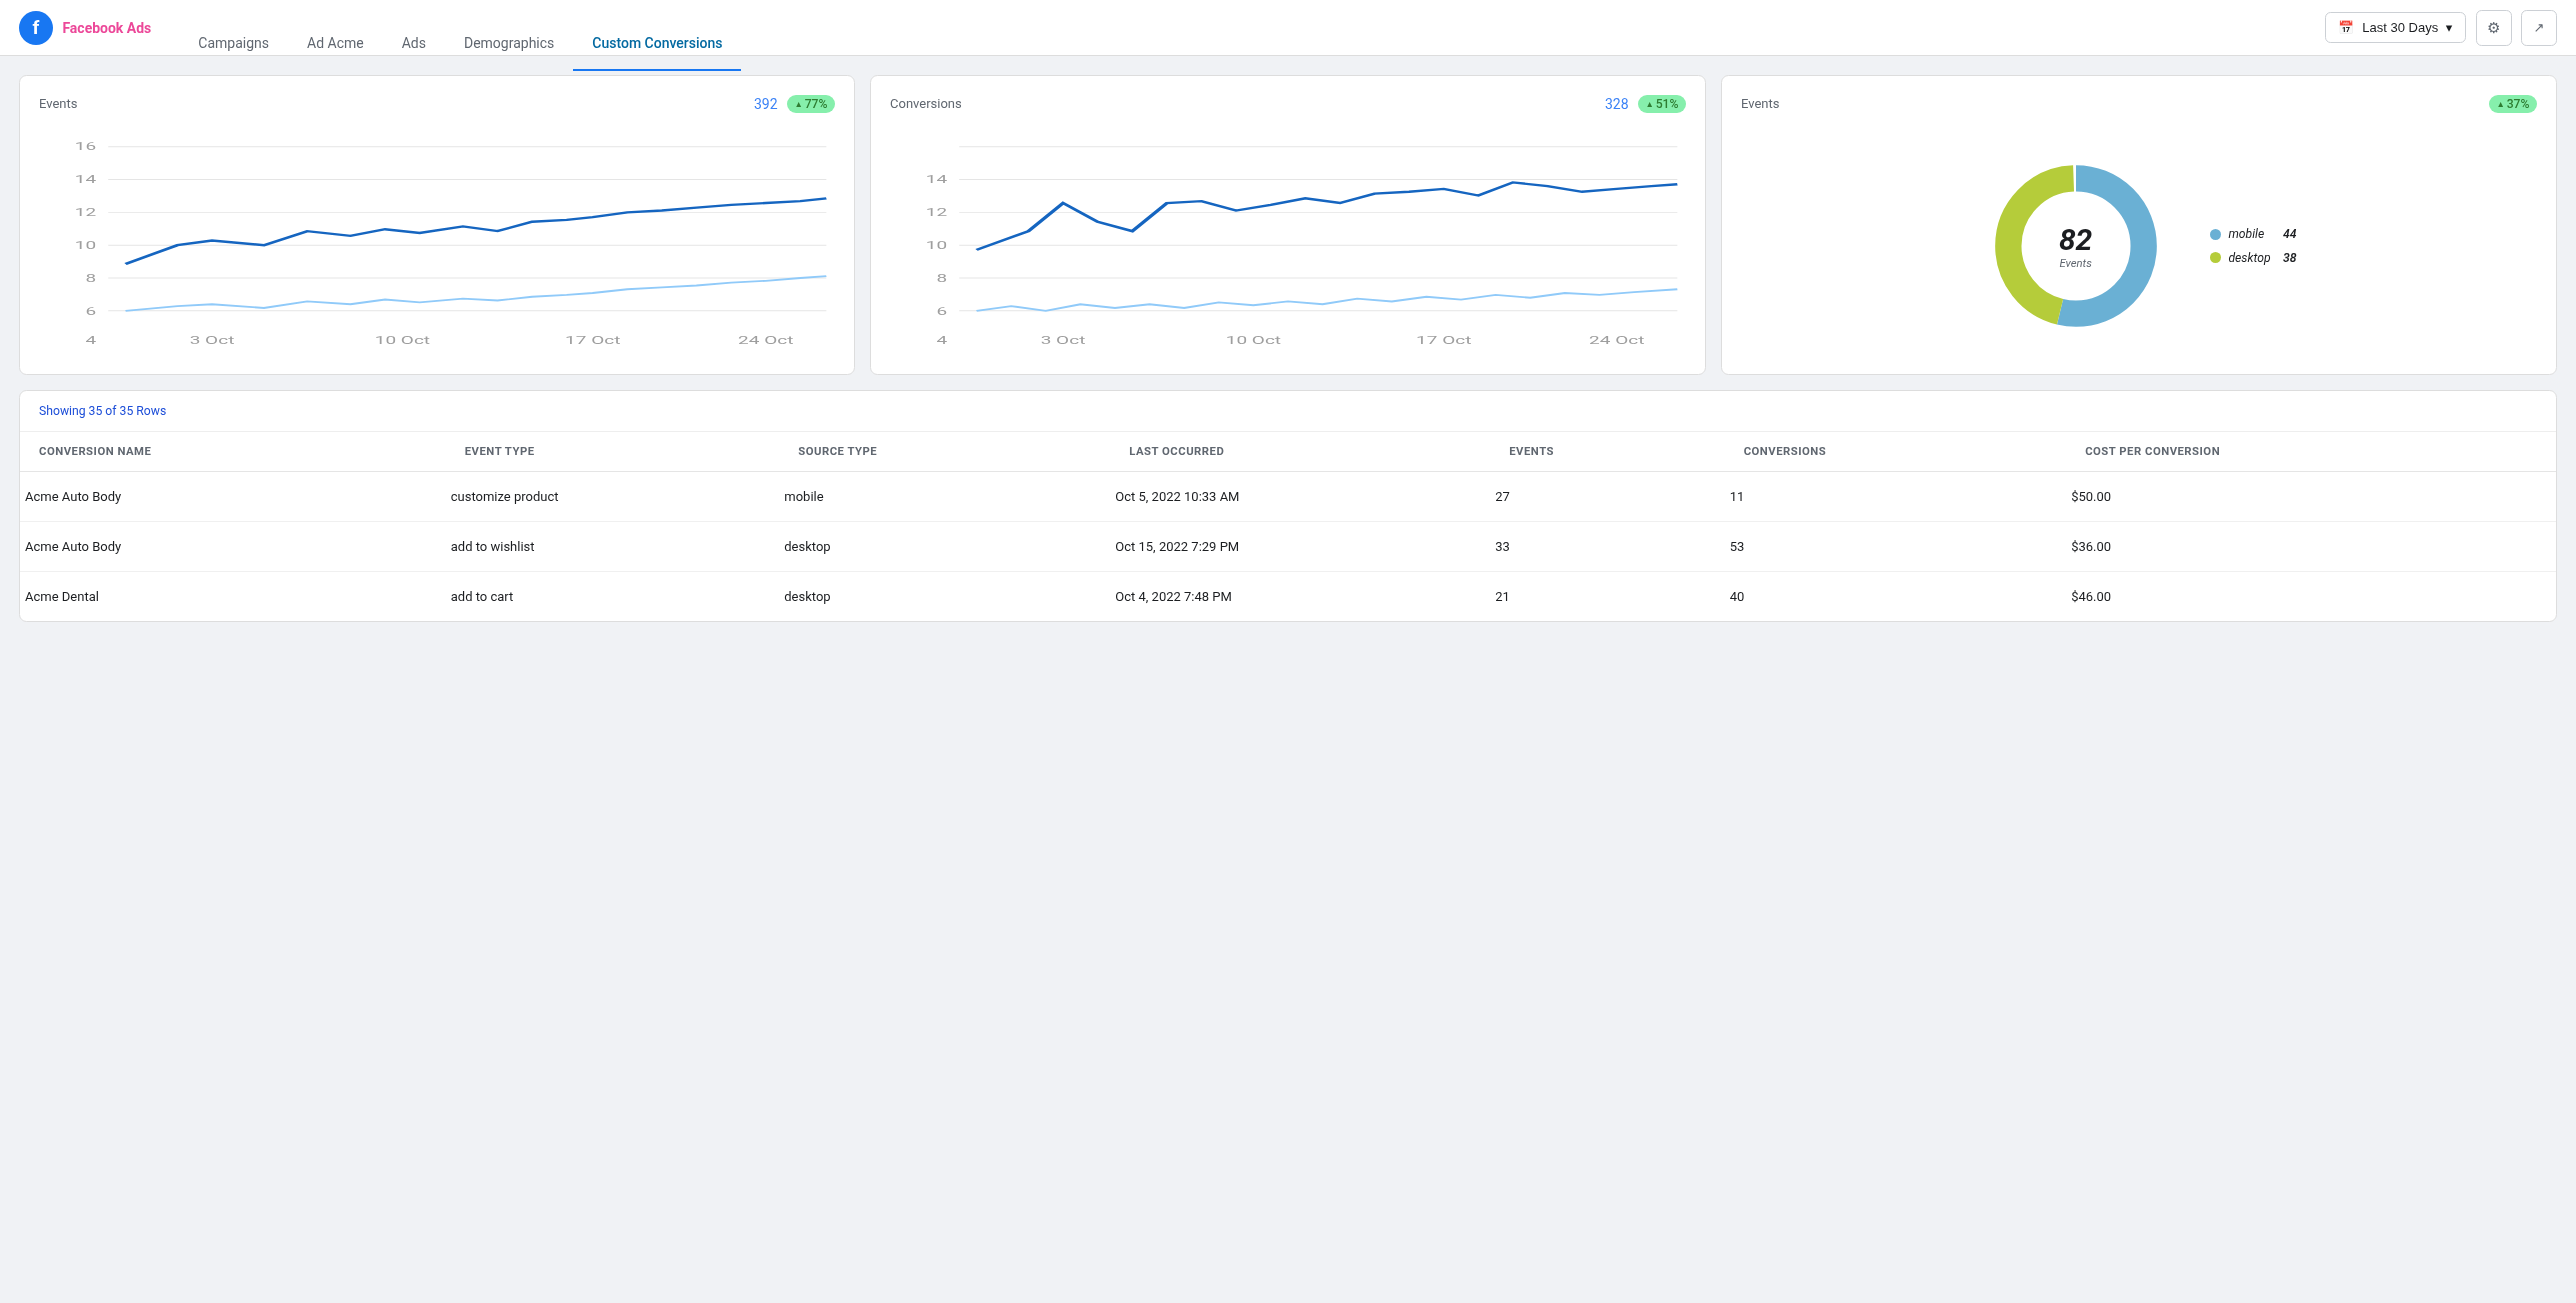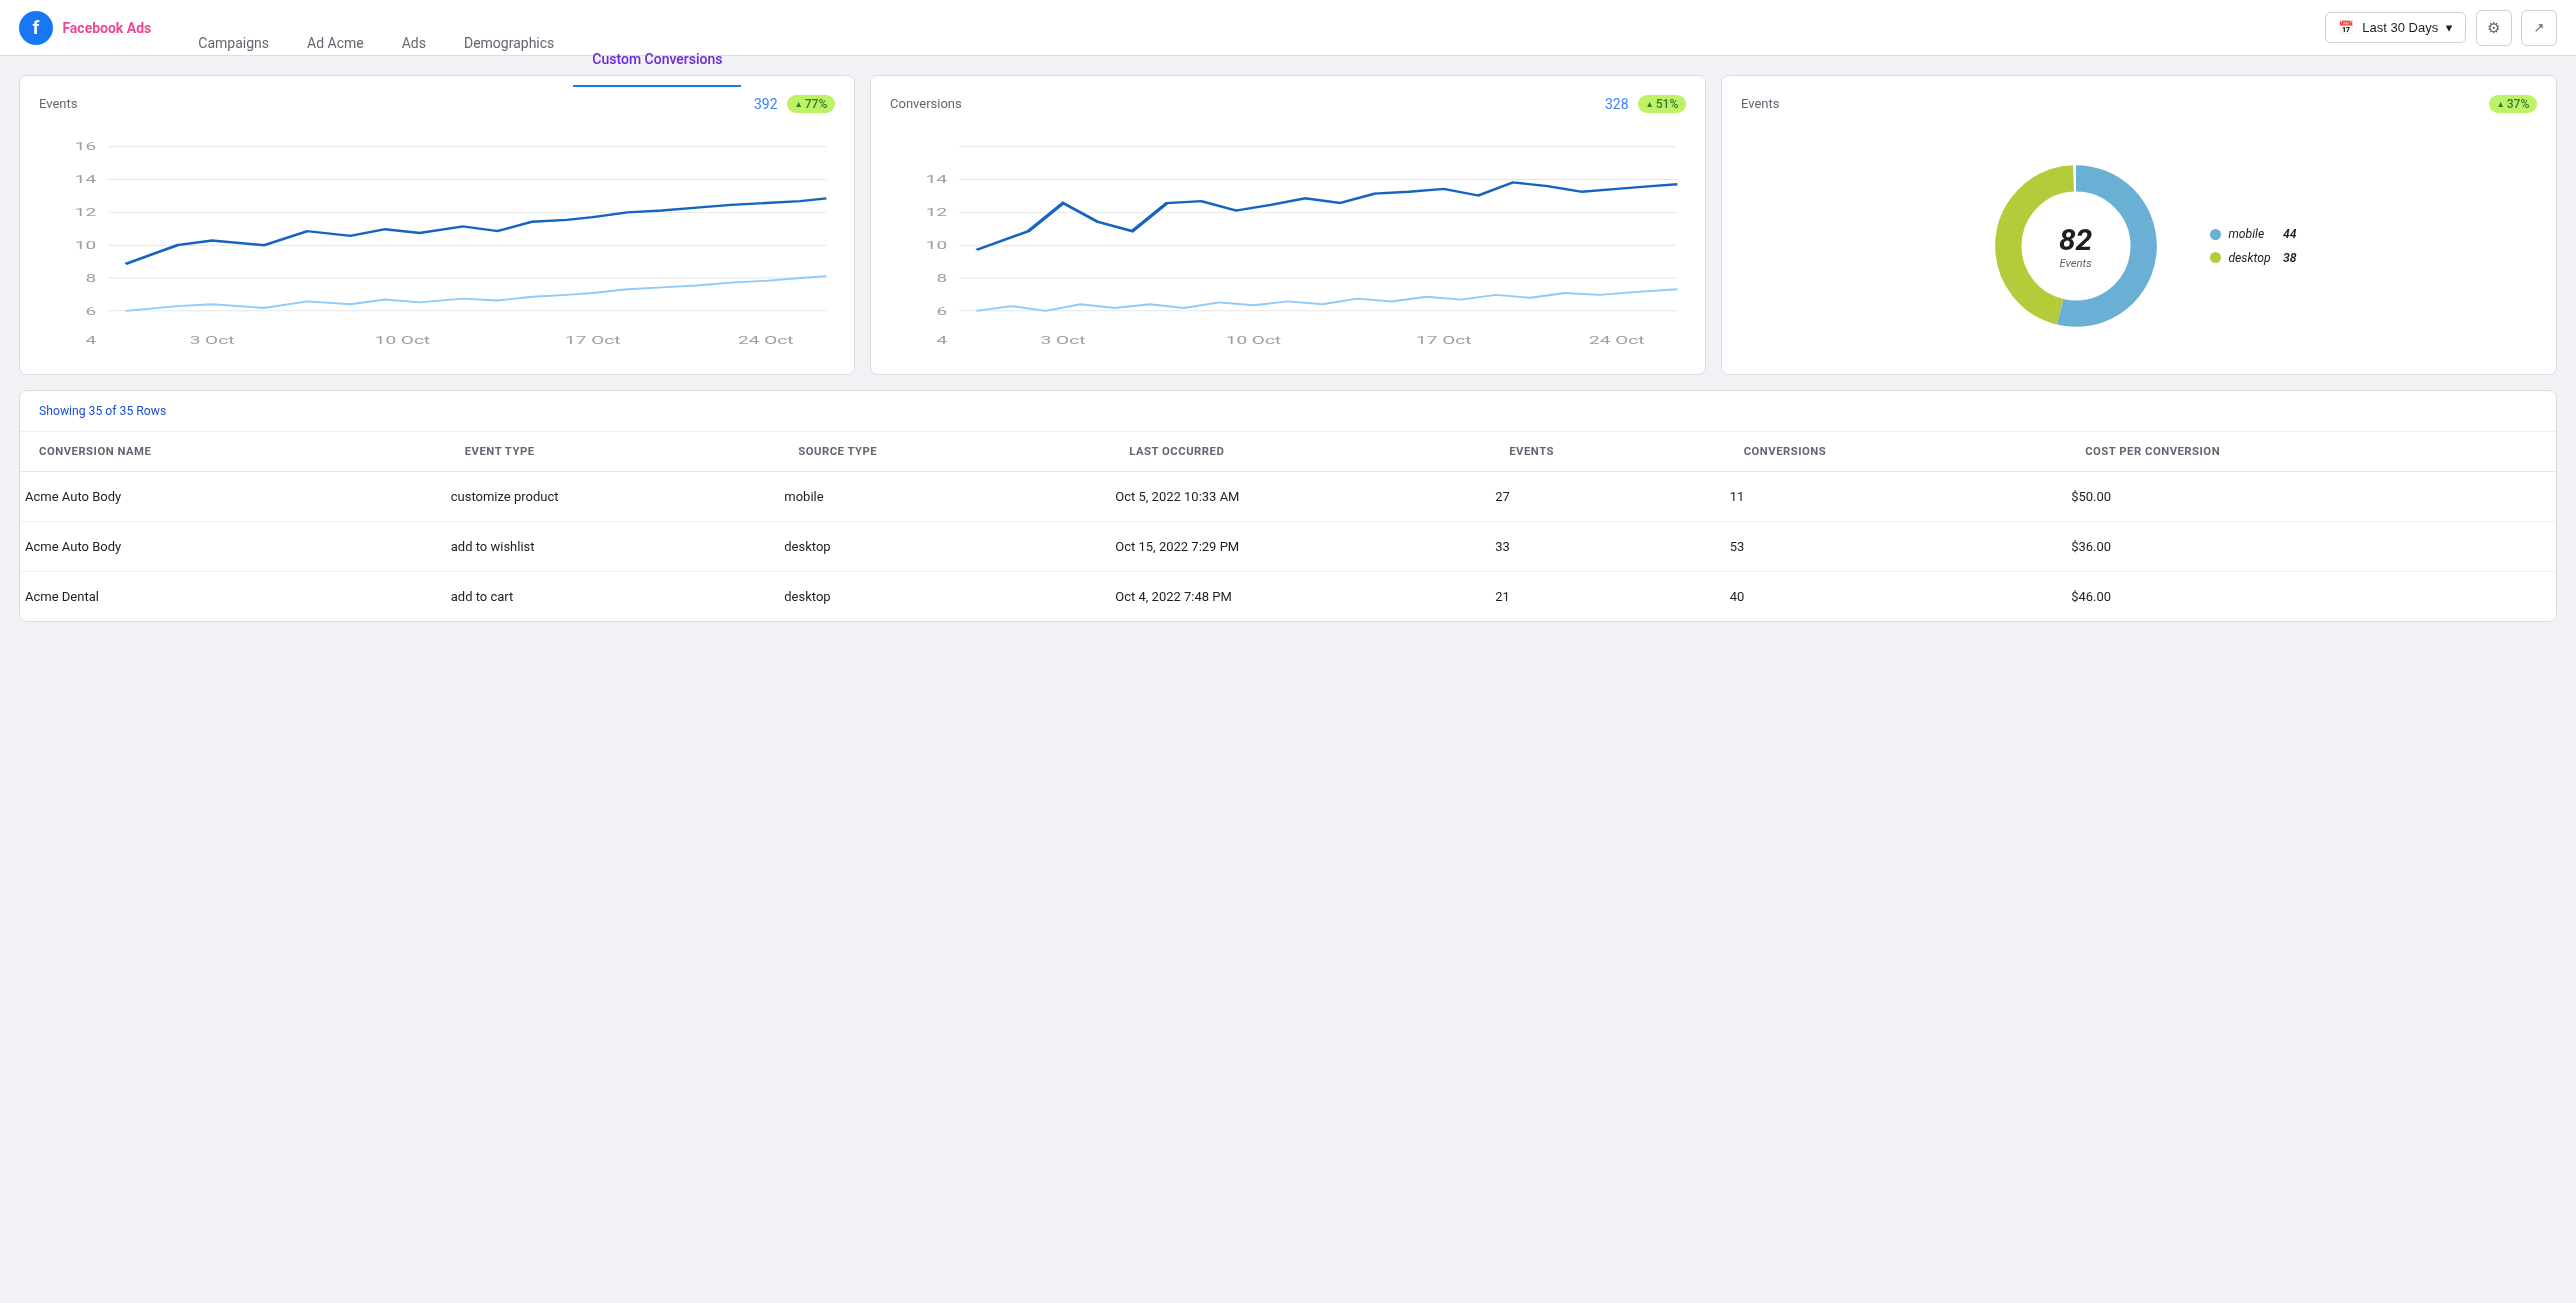--- a/index.html
+++ b/index.html
@@ -44,21 +44,21 @@
       padding: 0 19px;
       cursor: pointer;
       font-size: 14px;
       color: #606770;
       border-bottom: 2.8px solid transparent;
       height: 100%;
       white-space: nowrap;
       position: relative;
       top: 16px;
     }
-    .nav-tab.active { color: #6d28d9; border-bottom: 2.8px solid #1877f2; font-weight: 500; margin-top: 16px; }
+    .nav-tab.active { color: #0369a1; border-bottom: 2.8px solid #1877f2; font-weight: 500; }
 
     .header-actions {
       display: flex;
       align-items: center;
       gap: 9.4px;
       margin-left: auto;
     }
     .date-btn {
       display: flex;
       align-items: center;
@@ -117,21 +117,21 @@
       display: flex;
       align-items: center;
       gap: 9.4px;
     }
     .card-value {
       font-size: 14px;
       font-weight: 400;
       color: #3b82f6;
     }
     .badge-up {
-      background: #bef264;
+      background: #86efac;
       color: #2e7d32;
       padding: 1.9px 7.5px;
       border-radius: 11.3px;
       font-size: 12.2px;
       font-weight: 500;
       display: flex;
       align-items: center;
       gap: 1.9px;
     }
     .badge-up::before { content: '▲'; font-size: 8.4px; }

